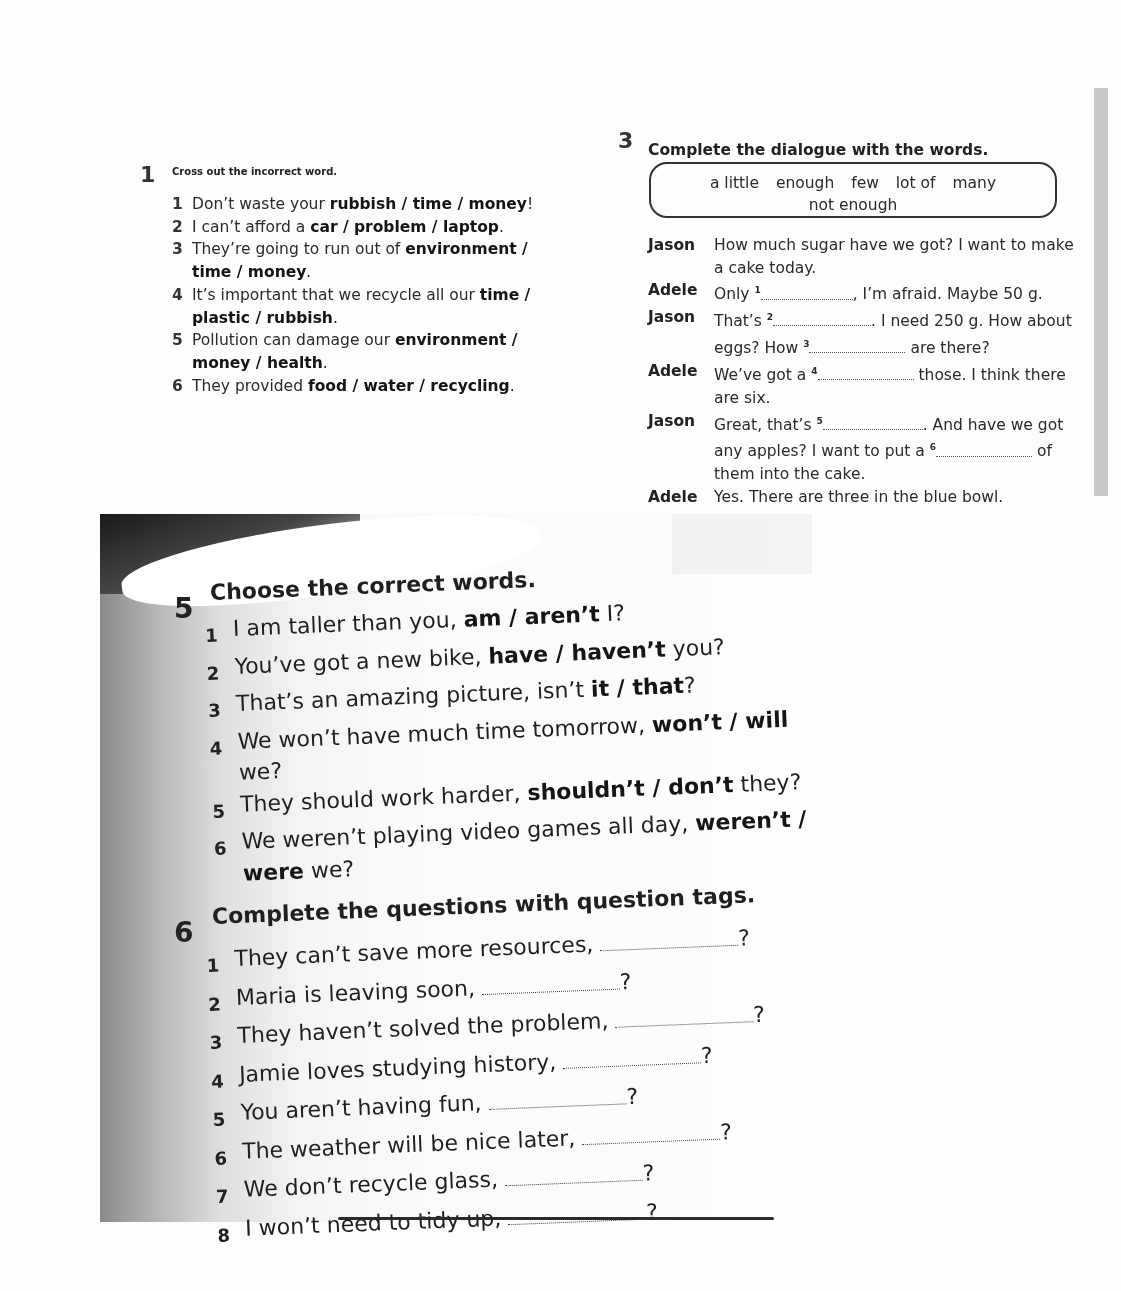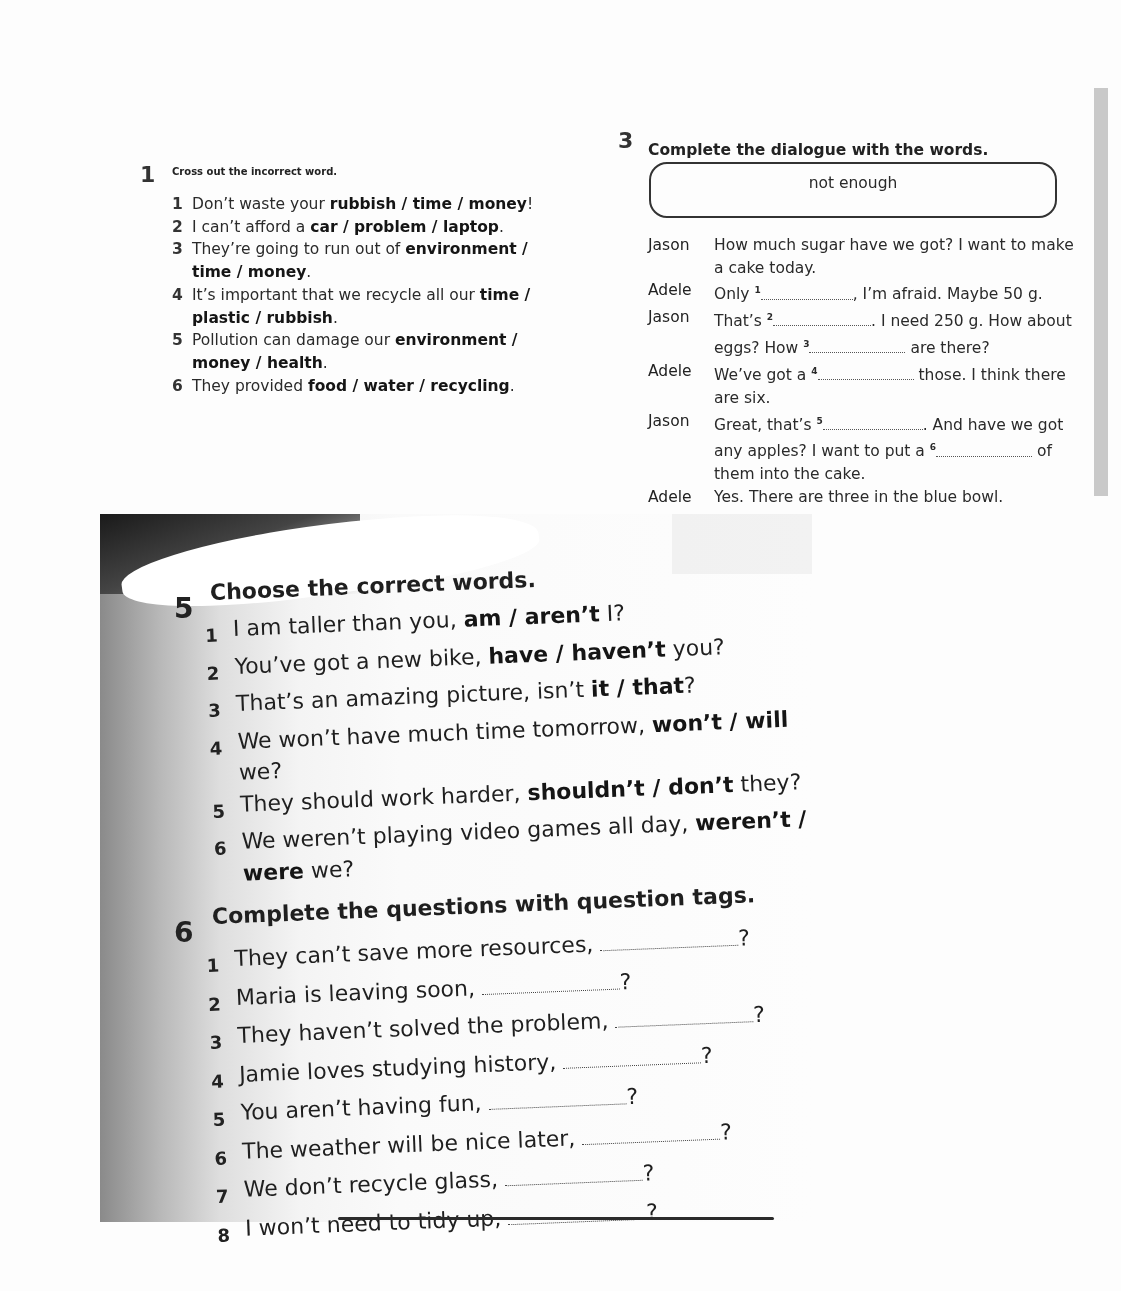--- a/index.html
+++ b/index.html
@@ -28,21 +28,21 @@
   .ex3-num { left: 618px; top: 128px; font-size: 22px; }
   .ex3-title { left: 648px; top: 133px; font-size: 15.5px; font-weight: bold; color: #222; margin-top: 8px; }
   .wordbox {
     left: 649px; top: 162px; width: 408px; height: 56px;
     border: 2px solid #333; border-radius: 18px; box-sizing: border-box;
     font-size: 15.5px; text-align: center; line-height: 22px; padding-top: 8px;
   }
   .wordbox .w { margin: 0 6px; }
   .dialogue { left: 648px; top: 234px; width: 430px; font-size: 15.5px; line-height: 22.7px; }
   .d-row { display: flex; }
-  .d-row .spk { width: 66px; flex: none; font-weight: normal; color: #222; }
+  .d-row .spk { width: 66px; flex: none; font-weight: bold; color: #222; }
   .d-row .line { flex: 1; }
   .gap { display: inline-block; border-bottom: 1px dotted #555; height: 12px; vertical-align: baseline; }
   sup { font-size: 9px; font-weight: bold; }
 
   
   .photo {
     left: 100px; top: 514px; width: 712px; height: 708px;
     background: linear-gradient(90deg, #8a8a8a 0px, #b8b8b8 60px, #dedede 120px, #f4f4f4 200px, #fafafa 300px, #fdfdfd 100%);
     overflow: hidden;
   }
@@ -102,20 +102,27 @@
   </div>
   <div class="ex1-item">
     <span class="n">6</span>
     <span class="t"><span>They provided </span><span class="b">food / water / recycling</span><span>.</span></span>
   </div>
 </div>
 
 <div class="abs ex-num ex3-num">3</div>
 <div class="abs ex3-title">Complete the dialogue with the words.</div>
 <div class="abs wordbox">
+  <div>
+    <span class="w">a little</span>
+    <span class="w">enough</span>
+    <span class="w">few</span>
+    <span class="w">lot of</span>
+    <span class="w">many</span>
+  </div>
   <div><span class="w">not enough</span></div>
 </div>
 
 <div class="abs dialogue">
   <div class="d-row">
     <span class="spk">Jason</span>
     <span class="line">How much sugar have we got? I want to make a cake today.</span>
   </div>
   <div class="d-row">
     <span class="spk">Adele</span>

